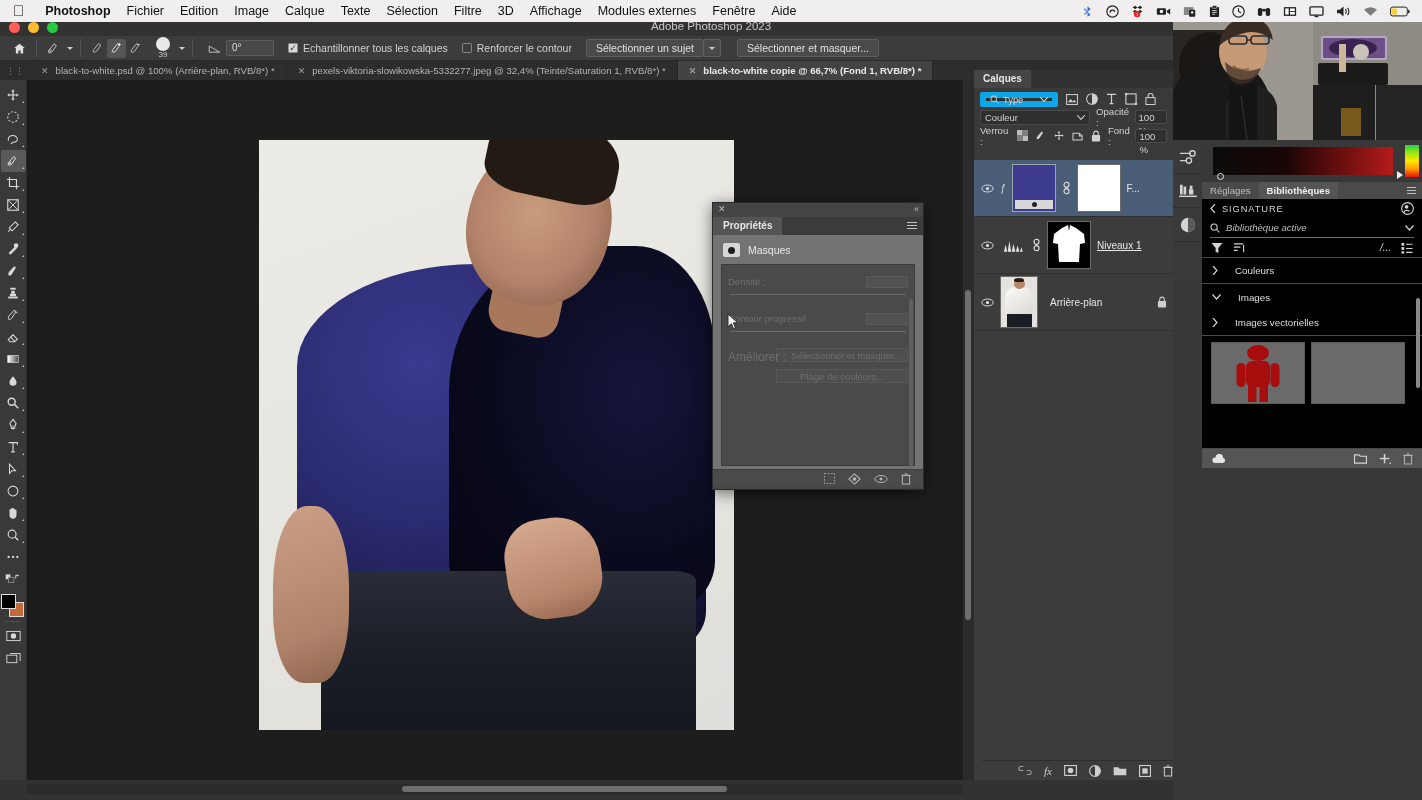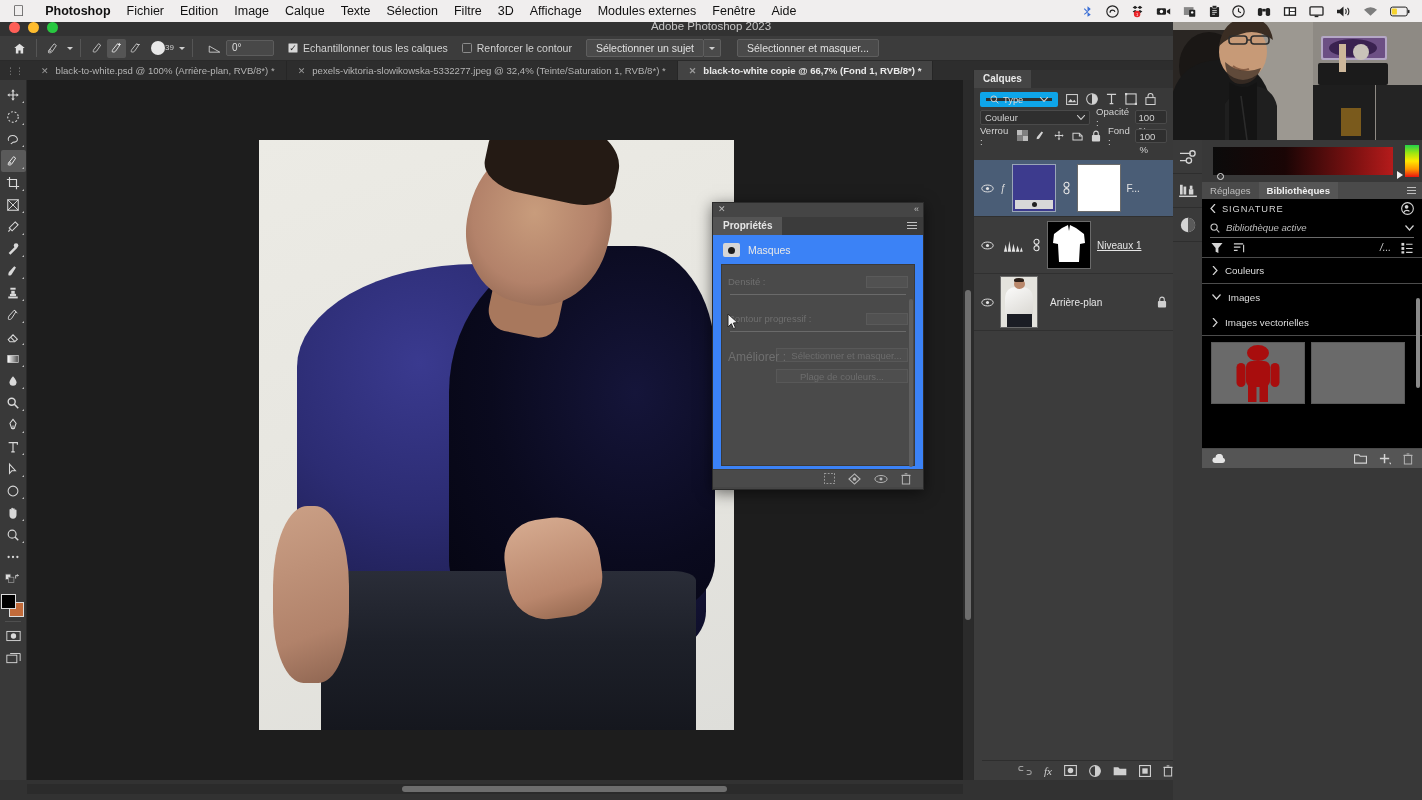--- a/index.html
+++ b/index.html
@@ -42,21 +42,21 @@
   .optionsbar {
     position: absolute; left: 0; top: 36px; width: 1422px; height: 25px;
     background: #3c3c3c; display: flex; align-items: center;
     border-bottom: 1px solid #2a2a2a;
     font-size: 10.5px; color: #d2d2d2; padding-left: 10px; gap: 0;
   }
   .ob-sep { width: 1px; height: 18px; background: #555; margin: 0 7px; }
   .ob-icon { width: 19px; height: 19px; display: flex; align-items: center; justify-content: center; }
   .ob-icon.sel { background: #555; border-radius: 2px; }
   .ob-tri { width: 0; height: 0; border-left: 3.2px solid transparent; border-right: 3.2px solid transparent; border-top: 3.6px solid #cfcfcf; margin-left: 4px; }
-  .brushsize { display:flex; flex-direction: row; align-items:center; width: 24px; margin-left:6px;}
+  .brushsize { display:flex; flex-direction: column; align-items:center; width: 24px; margin-left:6px;}
   .brushdot { width: 14px; height: 14px; border-radius: 50%; background: #e8e8e8; }
   .brushnum { font-size: 8px; color: #cfcfcf; margin-top: -1px;}
   .anglebox { display: flex; align-items: center; gap: 5px; margin-left: 8px;}
   .numfield {
     background: #484848; border: 1px solid #5c5c5c; border-radius: 2px;
     height: 16px; line-height: 14px; padding: 0 5px; font-size: 10px; color: #ddd; min-width: 48px;
   }
   .chk { width: 10px; height: 10px; border: 1px solid #8c8c8c; border-radius: 1.5px; display: inline-flex; align-items:center; justify-content:center; background: #3c3c3c;}
   .chk.on { background: #d8d8d8; }
   .chk.on:after { content: "✓"; font-size: 9px; color: #2d2d2d; line-height: 1; }
@@ -167,21 +167,21 @@
     background: #454545; border: 1px solid #2b2b2b; box-shadow: 0 3px 14px rgba(0,0,0,.55);
     z-index: 30; font-size: 10px; color: #cfcfcf;
   }
   .prop-head { height: 14px; position:relative; background:#454545; }
   .prop-head .close { position:absolute; left: 5px; top: 1px; font-size: 9px; color:#bbb; }
   .prop-head .collapse { position:absolute; right: 5px; top: 1px; font-size: 9px; color:#bbb; letter-spacing:-1px;}
   .prop-tabrow { height: 18px; display:flex; align-items:center; background:#3b3b3b; position:relative;}
   .prop-tab { background: #545454; height:18px; line-height: 18px; padding: 0 10px; font-size: 10px; color:#e6e6e6; font-weight: bold;}
   .prop-menu { position:absolute; right: 6px; top: 5px; width: 10px; }
   .prop-menu i { display:block; height:1px; background:#c2c2c2; margin-bottom: 2px;}
-  .prop-body { background: #3b82f6; height: 252px; position: relative; padding: 6px 8px 0 8px; }
+  .prop-body { background: #737373; height: 252px; position: relative; padding: 6px 8px 0 8px; }
   .prop-masksrow { display:flex; align-items:center; gap: 8px; padding: 2px 0 7px 2px; }
   .maskicon { width: 17px; height: 14px; background: #d6d6d6; border-radius: 2px; display:flex; align-items:center; justify-content:center;}
   .maskicon b { width: 7px; height: 7px; border-radius: 50%; background: #1c1c1c; display:block;}
   .prop-inner { background: #4a4a4a; border: 1px solid #3a3a3a; height: 202px; position: relative; }
   .thumbrow { display:flex; align-items:center; gap: 10px; padding: 8px; border-bottom: 1px solid #3f3f3f; position: relative;}
   .minithumb { width: 28px; height: 24px; background:#3d3b8e; position: relative; }
   .minithumb .bar { position:absolute; left: 1px; bottom: -4px; width: 26px; height: 6px; background:#d8d8d8; }
   .minithumb .bar:after { content:""; position:absolute; left: 11px; top:1px; width: 4px; height:4px; background:#222; border-radius:50%;}
   .thumbrow .lbl { font-size: 10px; color: #e2e2e2; flex:1;}
   .ticon { width: 15px; height: 13px; }
@@ -246,21 +246,21 @@
   .railbtn { height: 34px; display:flex; align-items:center; justify-content:center; border-bottom:1px solid #2e2e2e;}
   .libpanel { position:absolute; left: 29px; top: 182px; width: 220px; height: 286px; background: #000000; }
   .lib-tabs { height: 17px; display:flex; align-items:center; background:#4a4a4a; position:relative;}
   .lib-tab { padding: 0 8px; height: 17px; line-height: 17px; font-size:9.6px; color:#bdbdbd;}
   .lib-tab.active { background: #555; color:#f0f0f0; font-weight:bold;}
   .lib-menu { position:absolute; right: 6px; top: 5px; width: 9px;}
   .lib-menu i { display:block; height:1px; background:#bdbdbd; margin-bottom:2px;}
   .sig-row { height: 19px; display:flex; align-items:center; gap: 6px; padding: 0 8px; font-size: 9.3px; letter-spacing: 0.9px; color:#d4d4d4;}
   .lib-search { height: 20px; display:flex; align-items:center; gap:6px; margin: 0 8px; border-bottom: 1px solid #6a6a6a; font-size: 9.6px; color:#bdbdbd; font-style: italic;}
   .lib-tools { height: 20px; display:flex; align-items:center; gap: 10px; padding: 0 9px; border-bottom:1px solid #4a4a4a;}
-  .lib-group { height: 26px; display:flex; align-items:center; gap: 7px; padding: 0 10px; font-size: 9.8px; color:#dedede; border-bottom:1px solid #4c4c4c;}
+  .lib-group { height: 26px; display:flex; align-items:center; gap: 17px; padding: 0 10px; font-size: 9.8px; color:#dedede; border-bottom:1px solid #4c4c4c;}
   .lib-grid { display:flex; gap: 6px; padding: 6px 9px; }
   .lib-cell { width: 94px; height: 62px; background:#6a6a6a; border:1px solid #5a5a5a; display:flex; align-items:center; justify-content:center; overflow:hidden;}
   .lib-foot { position:absolute; left:0; bottom:0; width:100%; height: 20px; background:#555; display:flex; align-items:center; padding: 0 9px; border-top:1px solid #4a4a4a;}
   .lib-scroll { position:absolute; right: 2px; top: 116px; width: 4px; height: 90px; background:#8a8a8a; border-radius:2px;}
 
   
   .chanpanel { position:absolute; left: 1208px; top: 470px; width: 214px; height: 330px; background:#3c3c3c; }
   .chan-tabs { height: 19px; display:flex; align-items:center; background:#323232; position:relative;}
   .chan-tab { padding: 0 8px; height: 19px; line-height: 19px; font-size: 9.8px; color:#b6b6b6;}
   .chan-tab.active { background: #3c3c3c; color:#efefef; font-weight:bold;}

